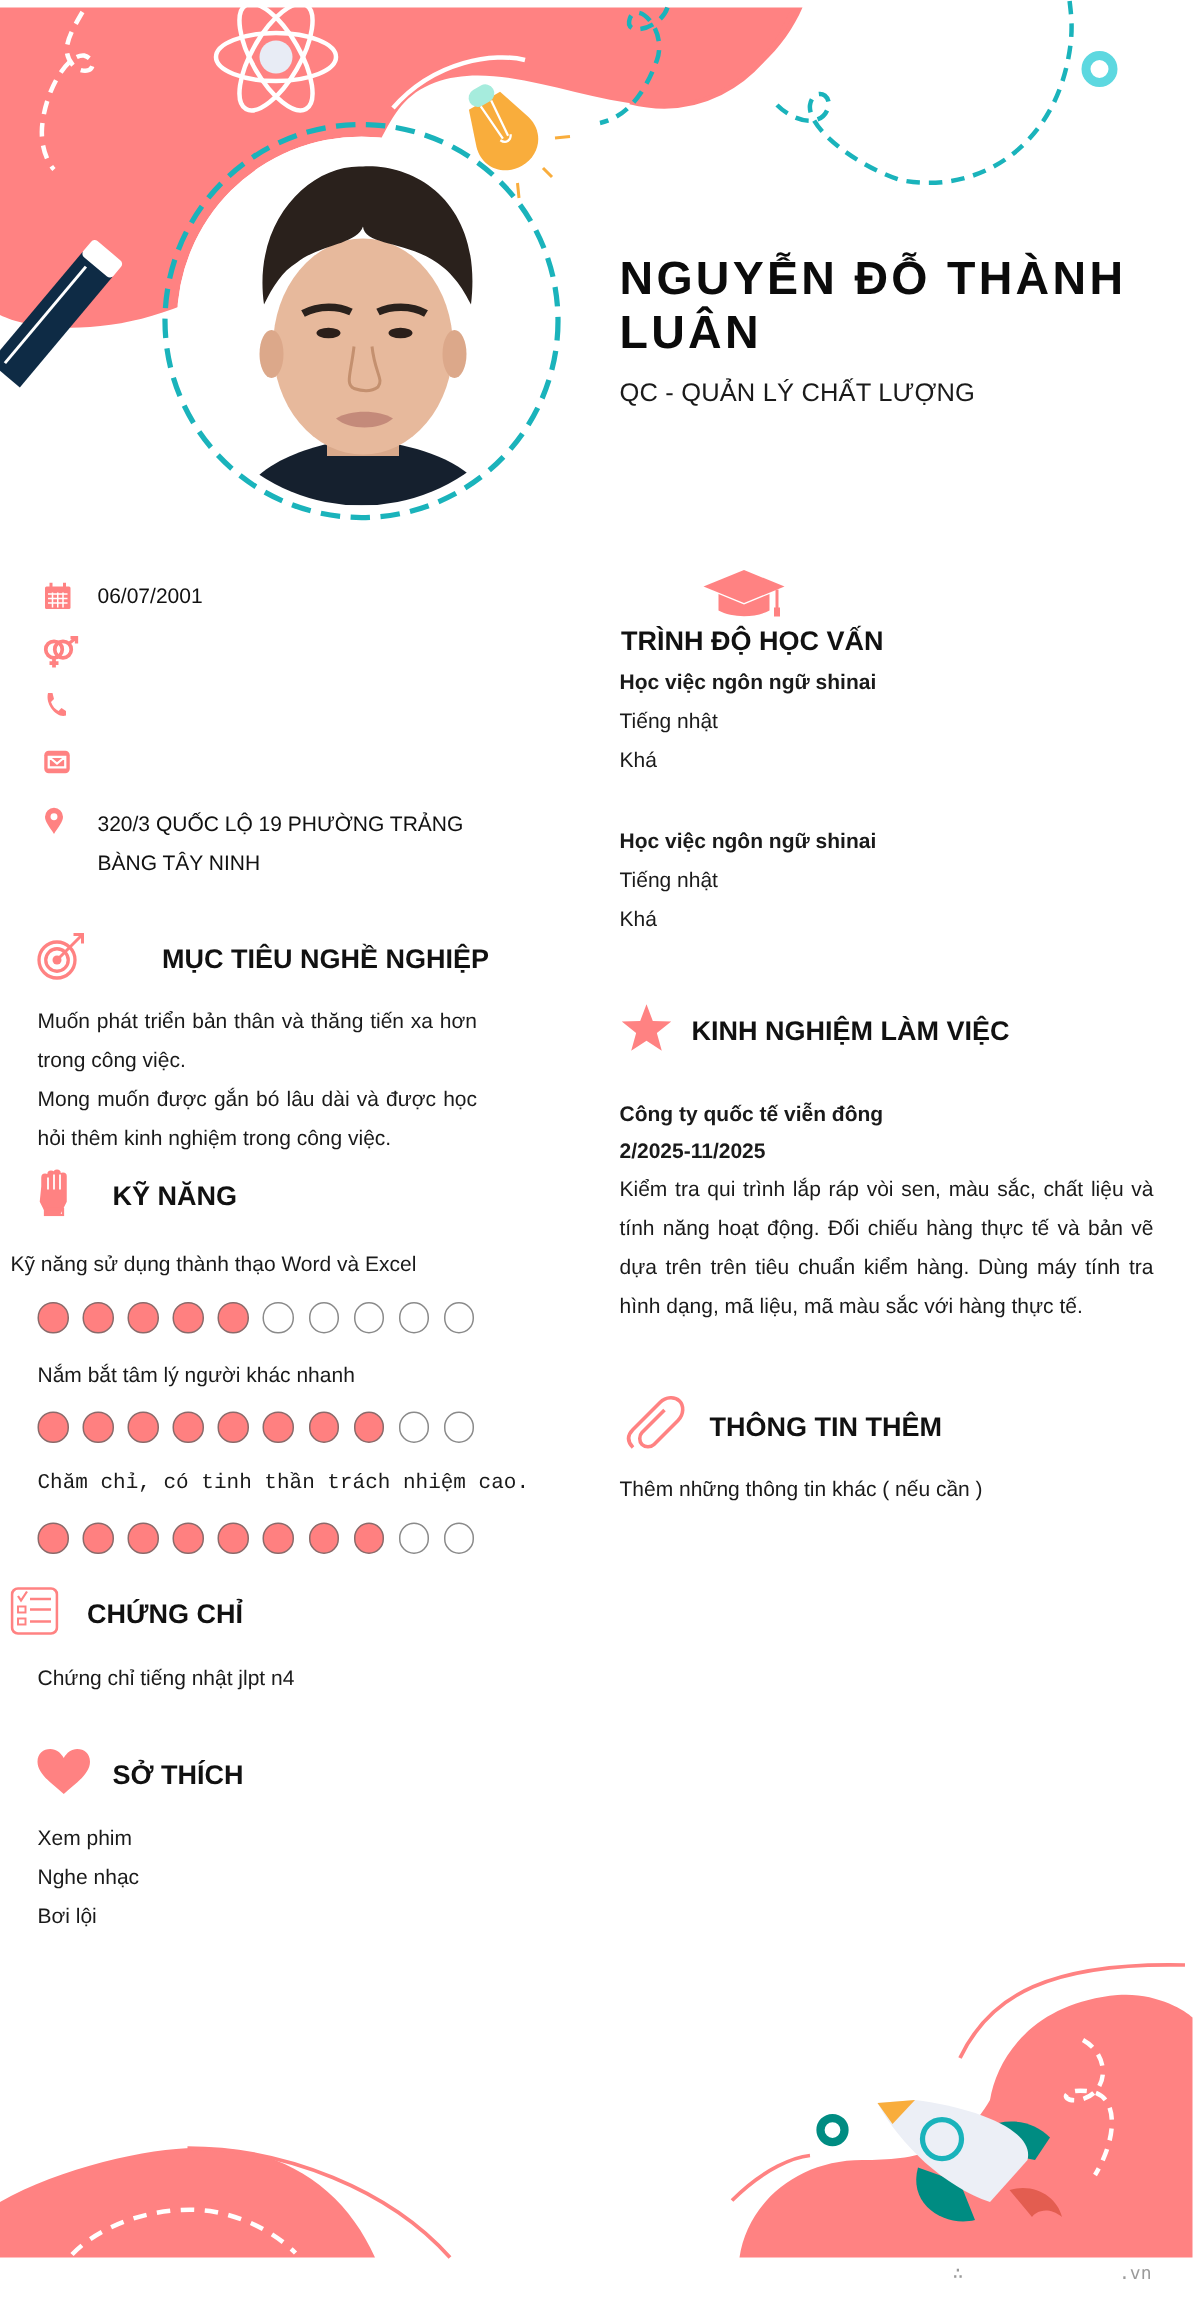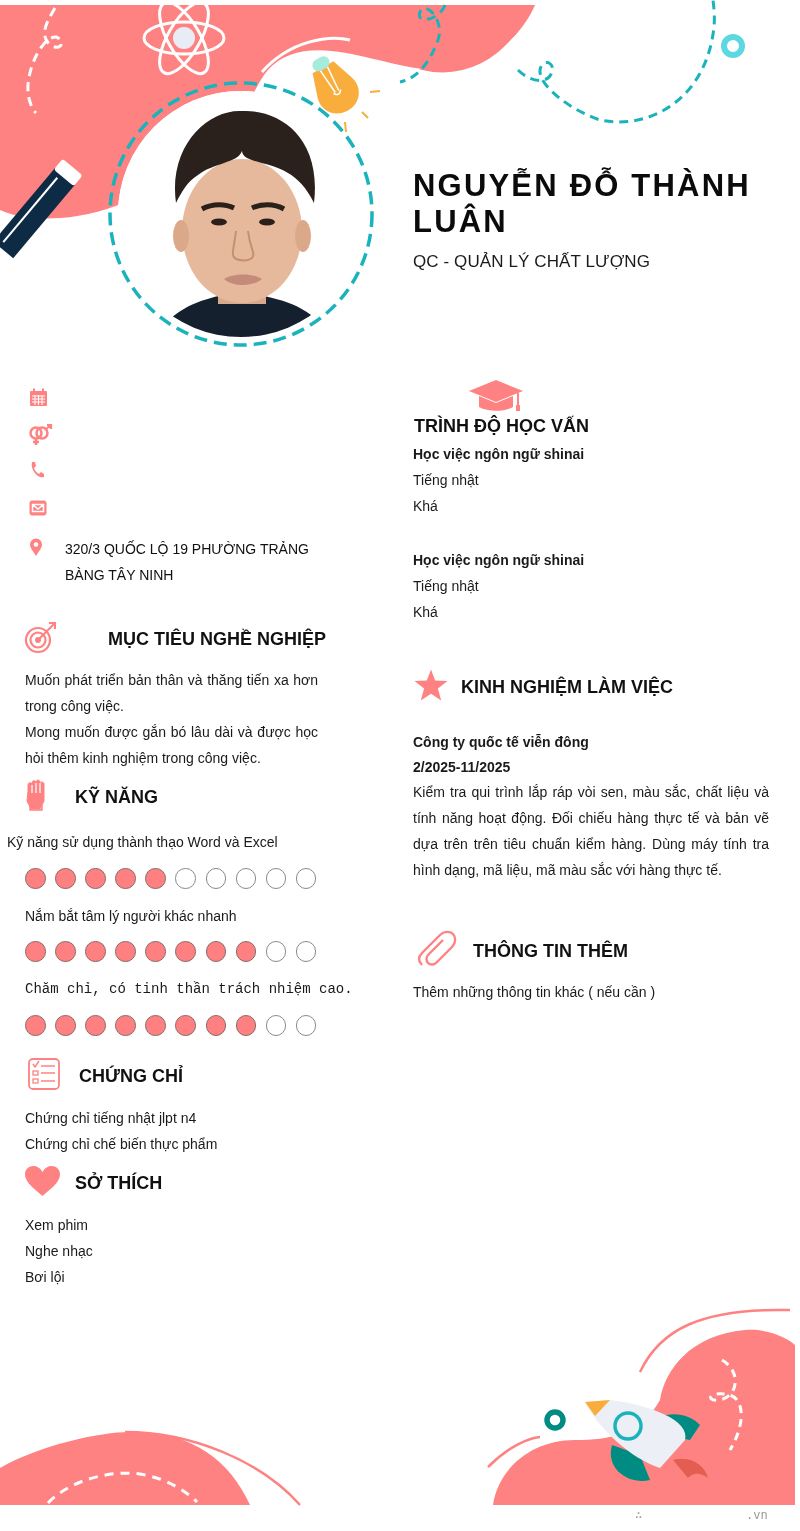--- a/index.html
+++ b/index.html
@@ -126,20 +126,21 @@
 
 <div class="contact-row" style="top:384px;">
   <span class="ic">
     <svg width="19" height="19" viewBox="0 0 19 19">
         <rect x="1" y="3" width="17" height="15" rx="1" fill="#ff8282"></rect>
         <rect x="4" y="0.5" width="2" height="5" fill="#ff8282"></rect>
         <rect x="13" y="0.5" width="2" height="5" fill="#ff8282"></rect>
         <path d="M3,8 H16 M3,11 H16 M3,14 H16 M6,7 V17 M9.5,7 V17 M13,7 V17" stroke="#fff" stroke-width="1"></path>
       </svg>
   </span>
+  <span class="txt">06/07/2001</span>
 </div>
 <div class="contact-row" style="top:422px;">
   <span class="ic">
     <svg width="24" height="22" viewBox="0 0 24 22">
         <circle cx="7" cy="9" r="5.5" stroke="#ff8282" stroke-width="2.5" fill="none"></circle>
         <circle cx="13" cy="9" r="5.5" stroke="#ff8282" stroke-width="2.5" fill="none"></circle>
         <path d="M7,15 V21 M4,18 H10" stroke="#ff8282" stroke-width="2.5"></path>
         <path d="M17,5 L22,1 M18,1 H22 V5" stroke="#ff8282" stroke-width="2.2" fill="none"></path>
       </svg>
   </span>
@@ -233,35 +234,34 @@
     <span class="dot on"></span>
     <span class="dot on"></span>
     <span class="dot on"></span>
     <span class="dot on"></span>
     <span class="dot on"></span>
     <span class="dot on"></span>
     <span class="dot"></span>
     <span class="dot"></span>
   </div>
 
-<div class="sec-head" style="left:28px; top:1058px;">
+<div class="sec-head" style="left:7px; top:1058px;">
   <span style="width:51px;">
     <svg width="32" height="32" viewBox="0 0 32 32">
         <rect x="1" y="1" width="30" height="30" rx="4" stroke="#ff8282" stroke-width="1.8" fill="none"></rect>
         <path d="M5,6 L7,9 L11,3" stroke="#ff8282" stroke-width="1.5" fill="none"></path>
         <rect x="5" y="13" width="5" height="4" stroke="#ff8282" stroke-width="1.3" fill="none"></rect>
         <rect x="5" y="21" width="5" height="4" stroke="#ff8282" stroke-width="1.3" fill="none"></rect>
         <path d="M13,8 H27 M13,15 H27 M13,23 H27" stroke="#ff8282" stroke-width="1.6"></path>
       </svg>
   </span>
   <span class="sec-title">CHỨNG CHỈ</span>
 </div>
 <div class="body-text" style="left:25px; top:1105px;">
   <div>Chứng chỉ tiếng nhật jlpt n4</div>
-  <div>Chứng chỉ chế biến thực phẩm</div>
 </div>
 
 <div class="sec-head" style="left:24px; top:1165px;">
   <span style="width:51px;">
     <svg width="37" height="32" viewBox="0 0 37 32">
         <path d="M18.5,31 C12,25 1,18 1,9.5 C1,4 5,1 9.5,1 C13.5,1 16.5,3.5 18.5,7 C20.5,3.5 23.5,1 27.5,1 C32,1 36,4 36,9.5 C36,18 25,25 18.5,31 Z" fill="#ff8282"></path>
       </svg>
   </span>
   <span class="sec-title">SỞ THÍCH</span>
 </div>

